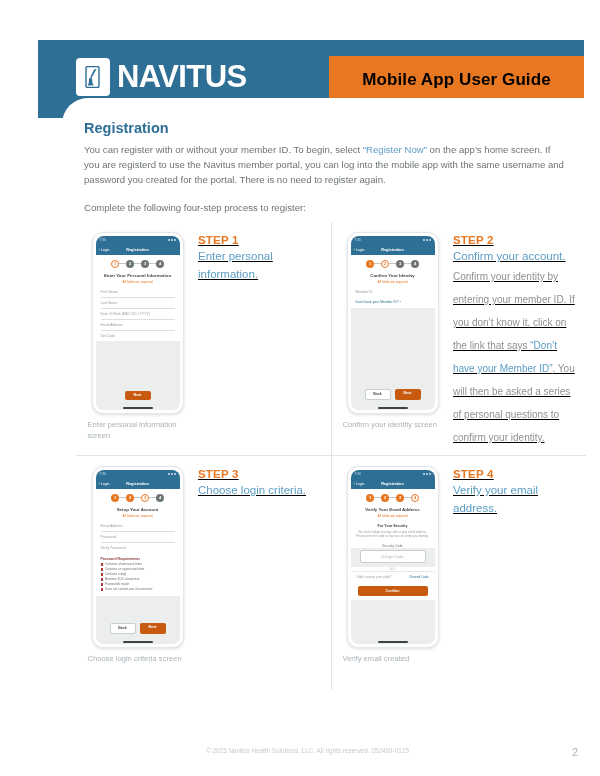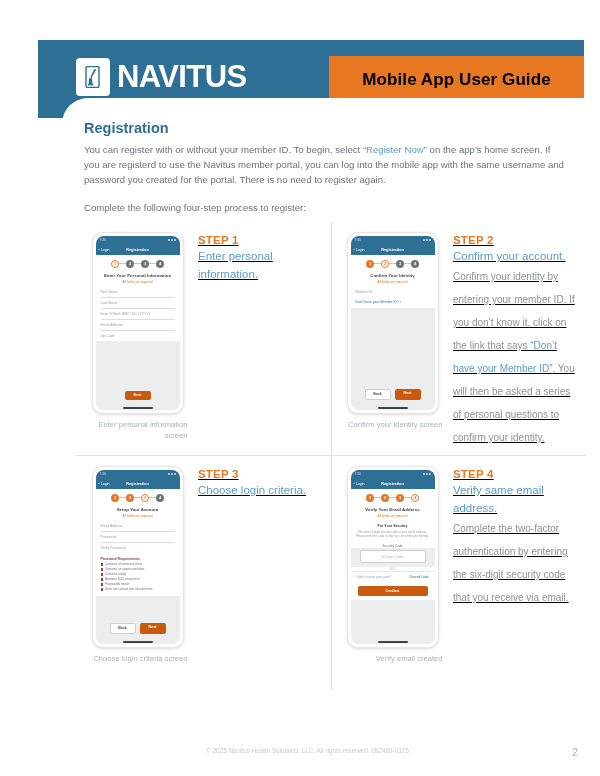--- a/index.html
+++ b/index.html
@@ -148,21 +148,21 @@
     color: #8d9296;
     font-size: 10px;
     line-height: 23px;
   }
   .step-body .link-blue { color: #5b9dc4; }
 
   .caption {
     color: #a9b2b8;
     font-size: 7.6px;
     line-height: 10.5px;
-    text-align: right;
+    text-align: left;
     margin-top: 6px;
     width: 100px;
   }
 
   
   .phone {
     width: 92px; height: 182px;
     background: #ffffff;
     border-radius: 11px;
     border: 1.4px solid #e4e7ea;
@@ -599,22 +599,21 @@
               <div class="spacer"></div>
               <div class="home-bar">
                   <i></i>
                 </div>
             </div>
           </div>
           <div class="caption">Verify email created</div>
         </div>
         <div class="step-col">
           <div class="step-num">STEP 4</div>
-          <div class="step-head">Verify same email address.</div>
-          <div class="step-body">Complete the two-factor authentication by entering the six-digit security code that you receive via email.</div>
+          <div class="step-head">Verify your email address.</div>
         </div>
       </div>
 
     </div>
   </div>
 
   <div class="footer-copy">© 2025 Navitus Health Solutions, LLC. All rights reserved.  052469-0125</div>
   <div class="footer-page">2</div>
 
 </div>

